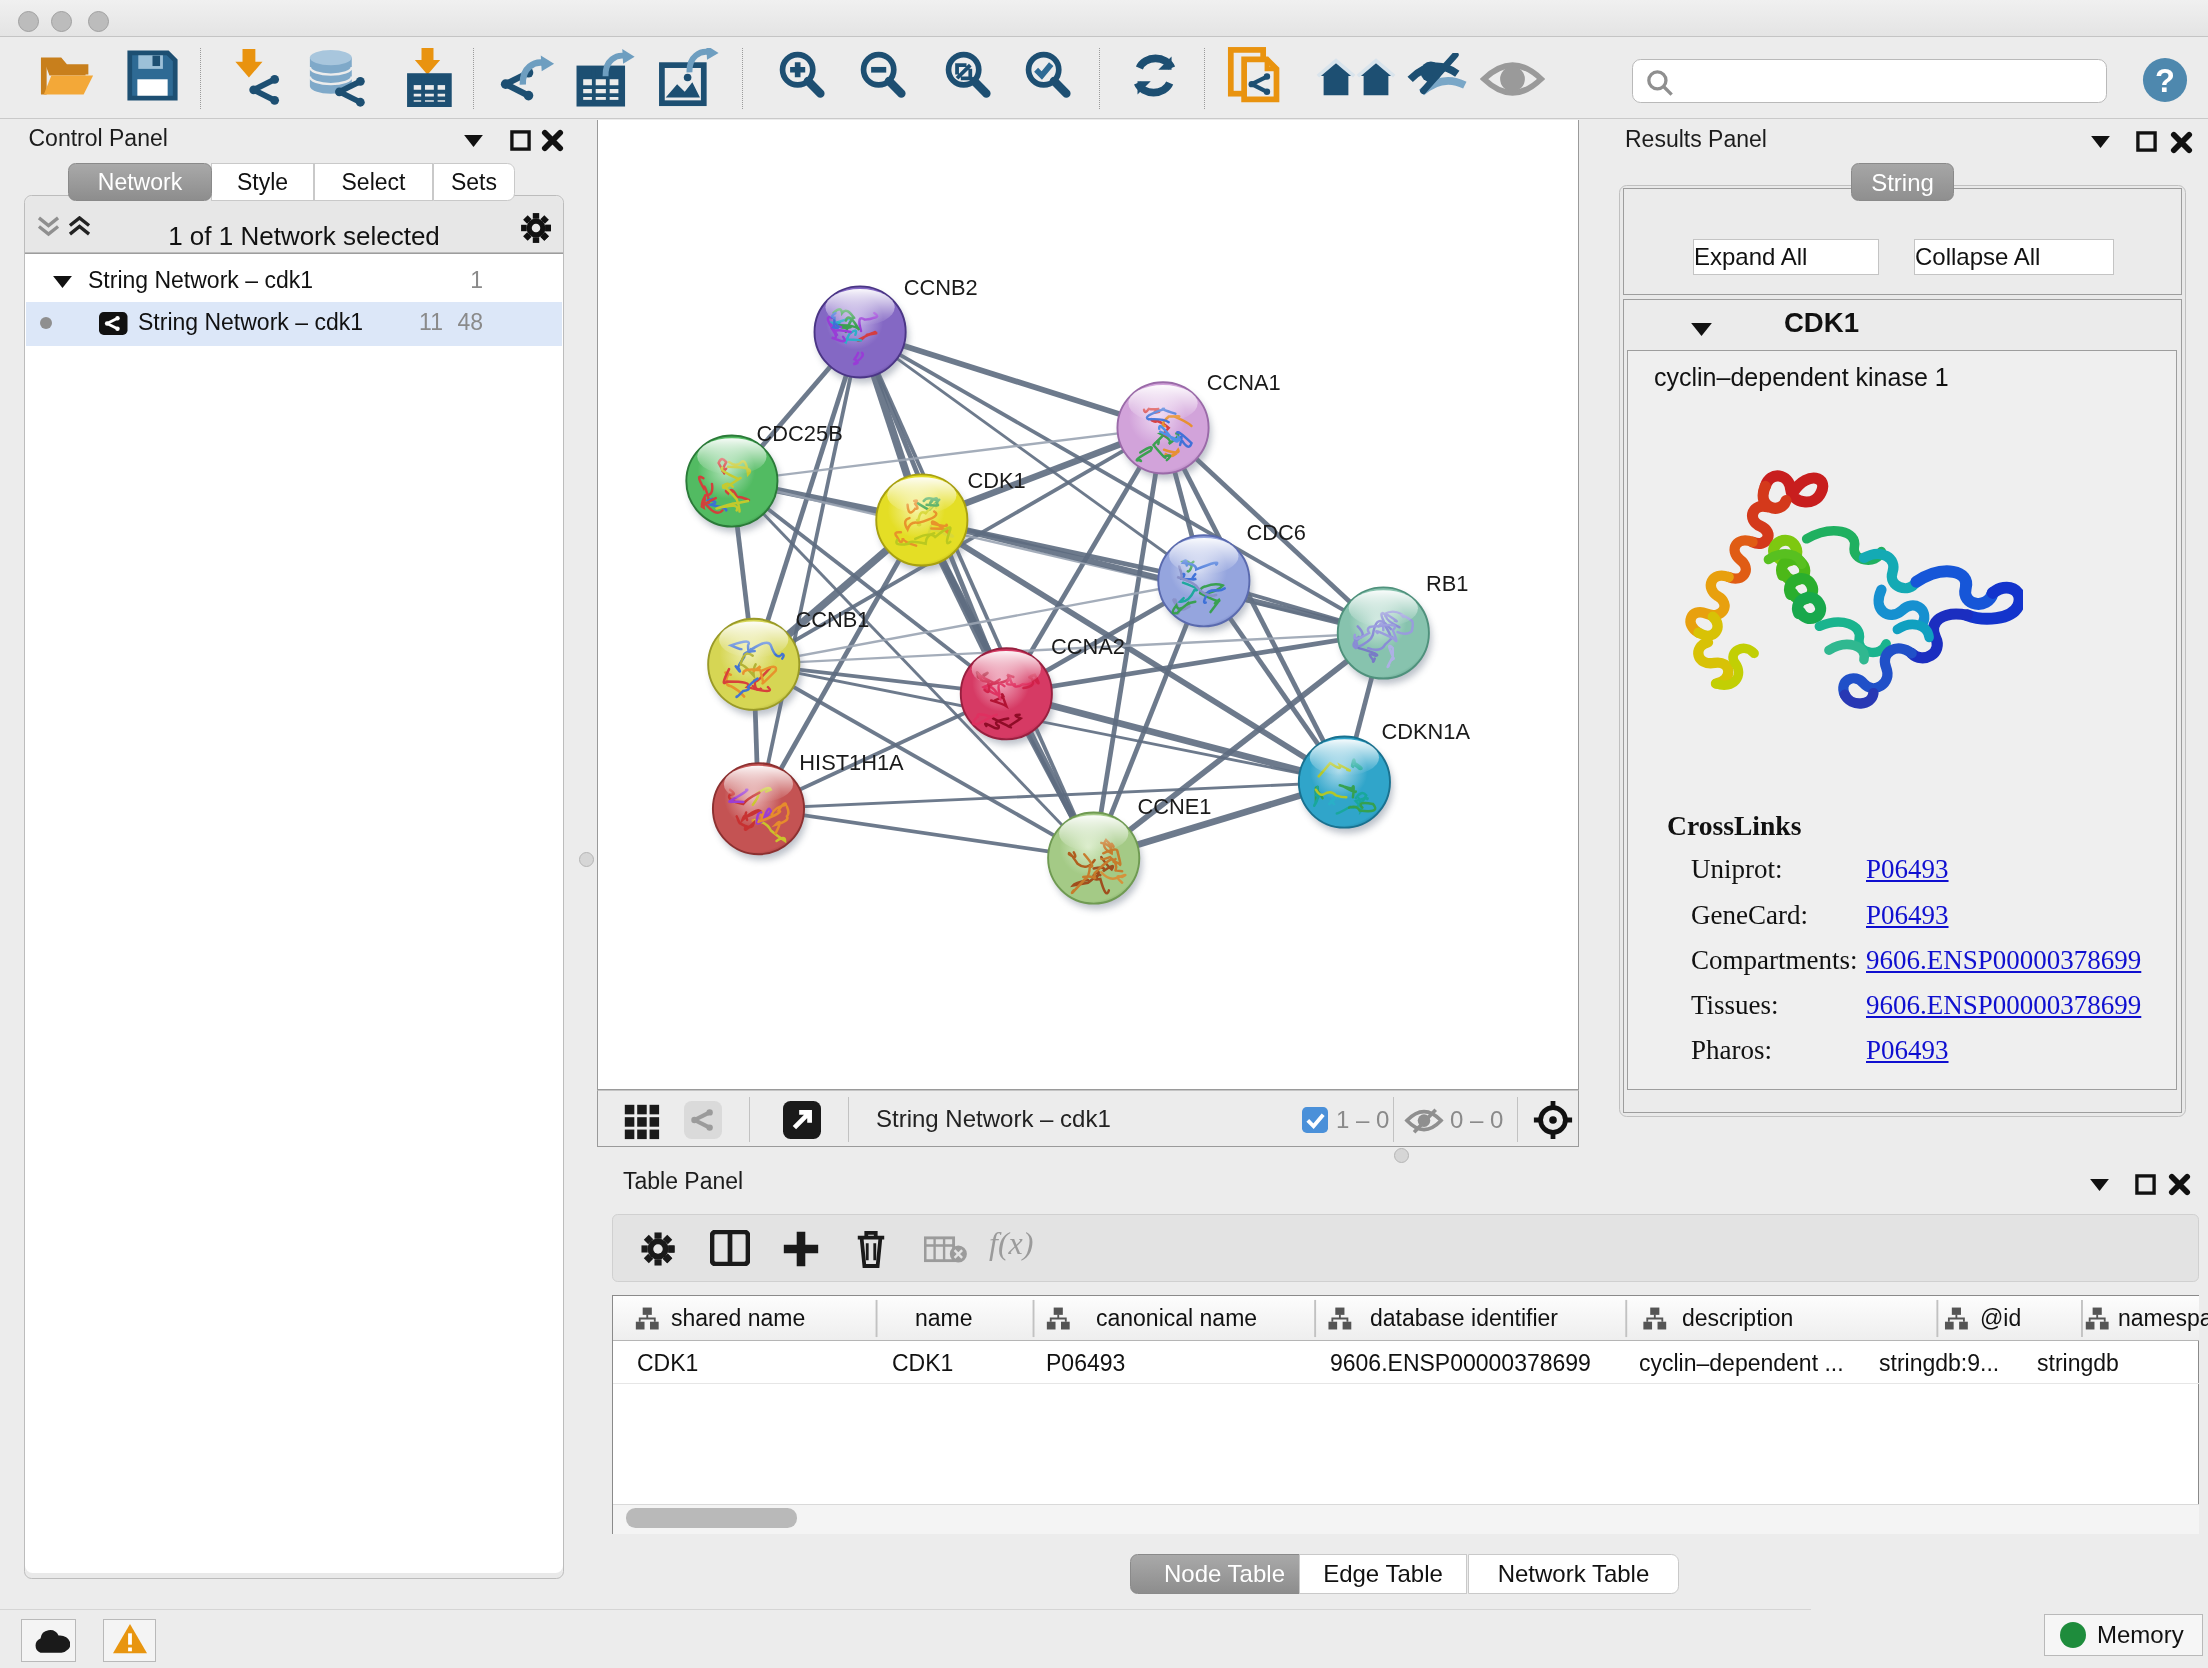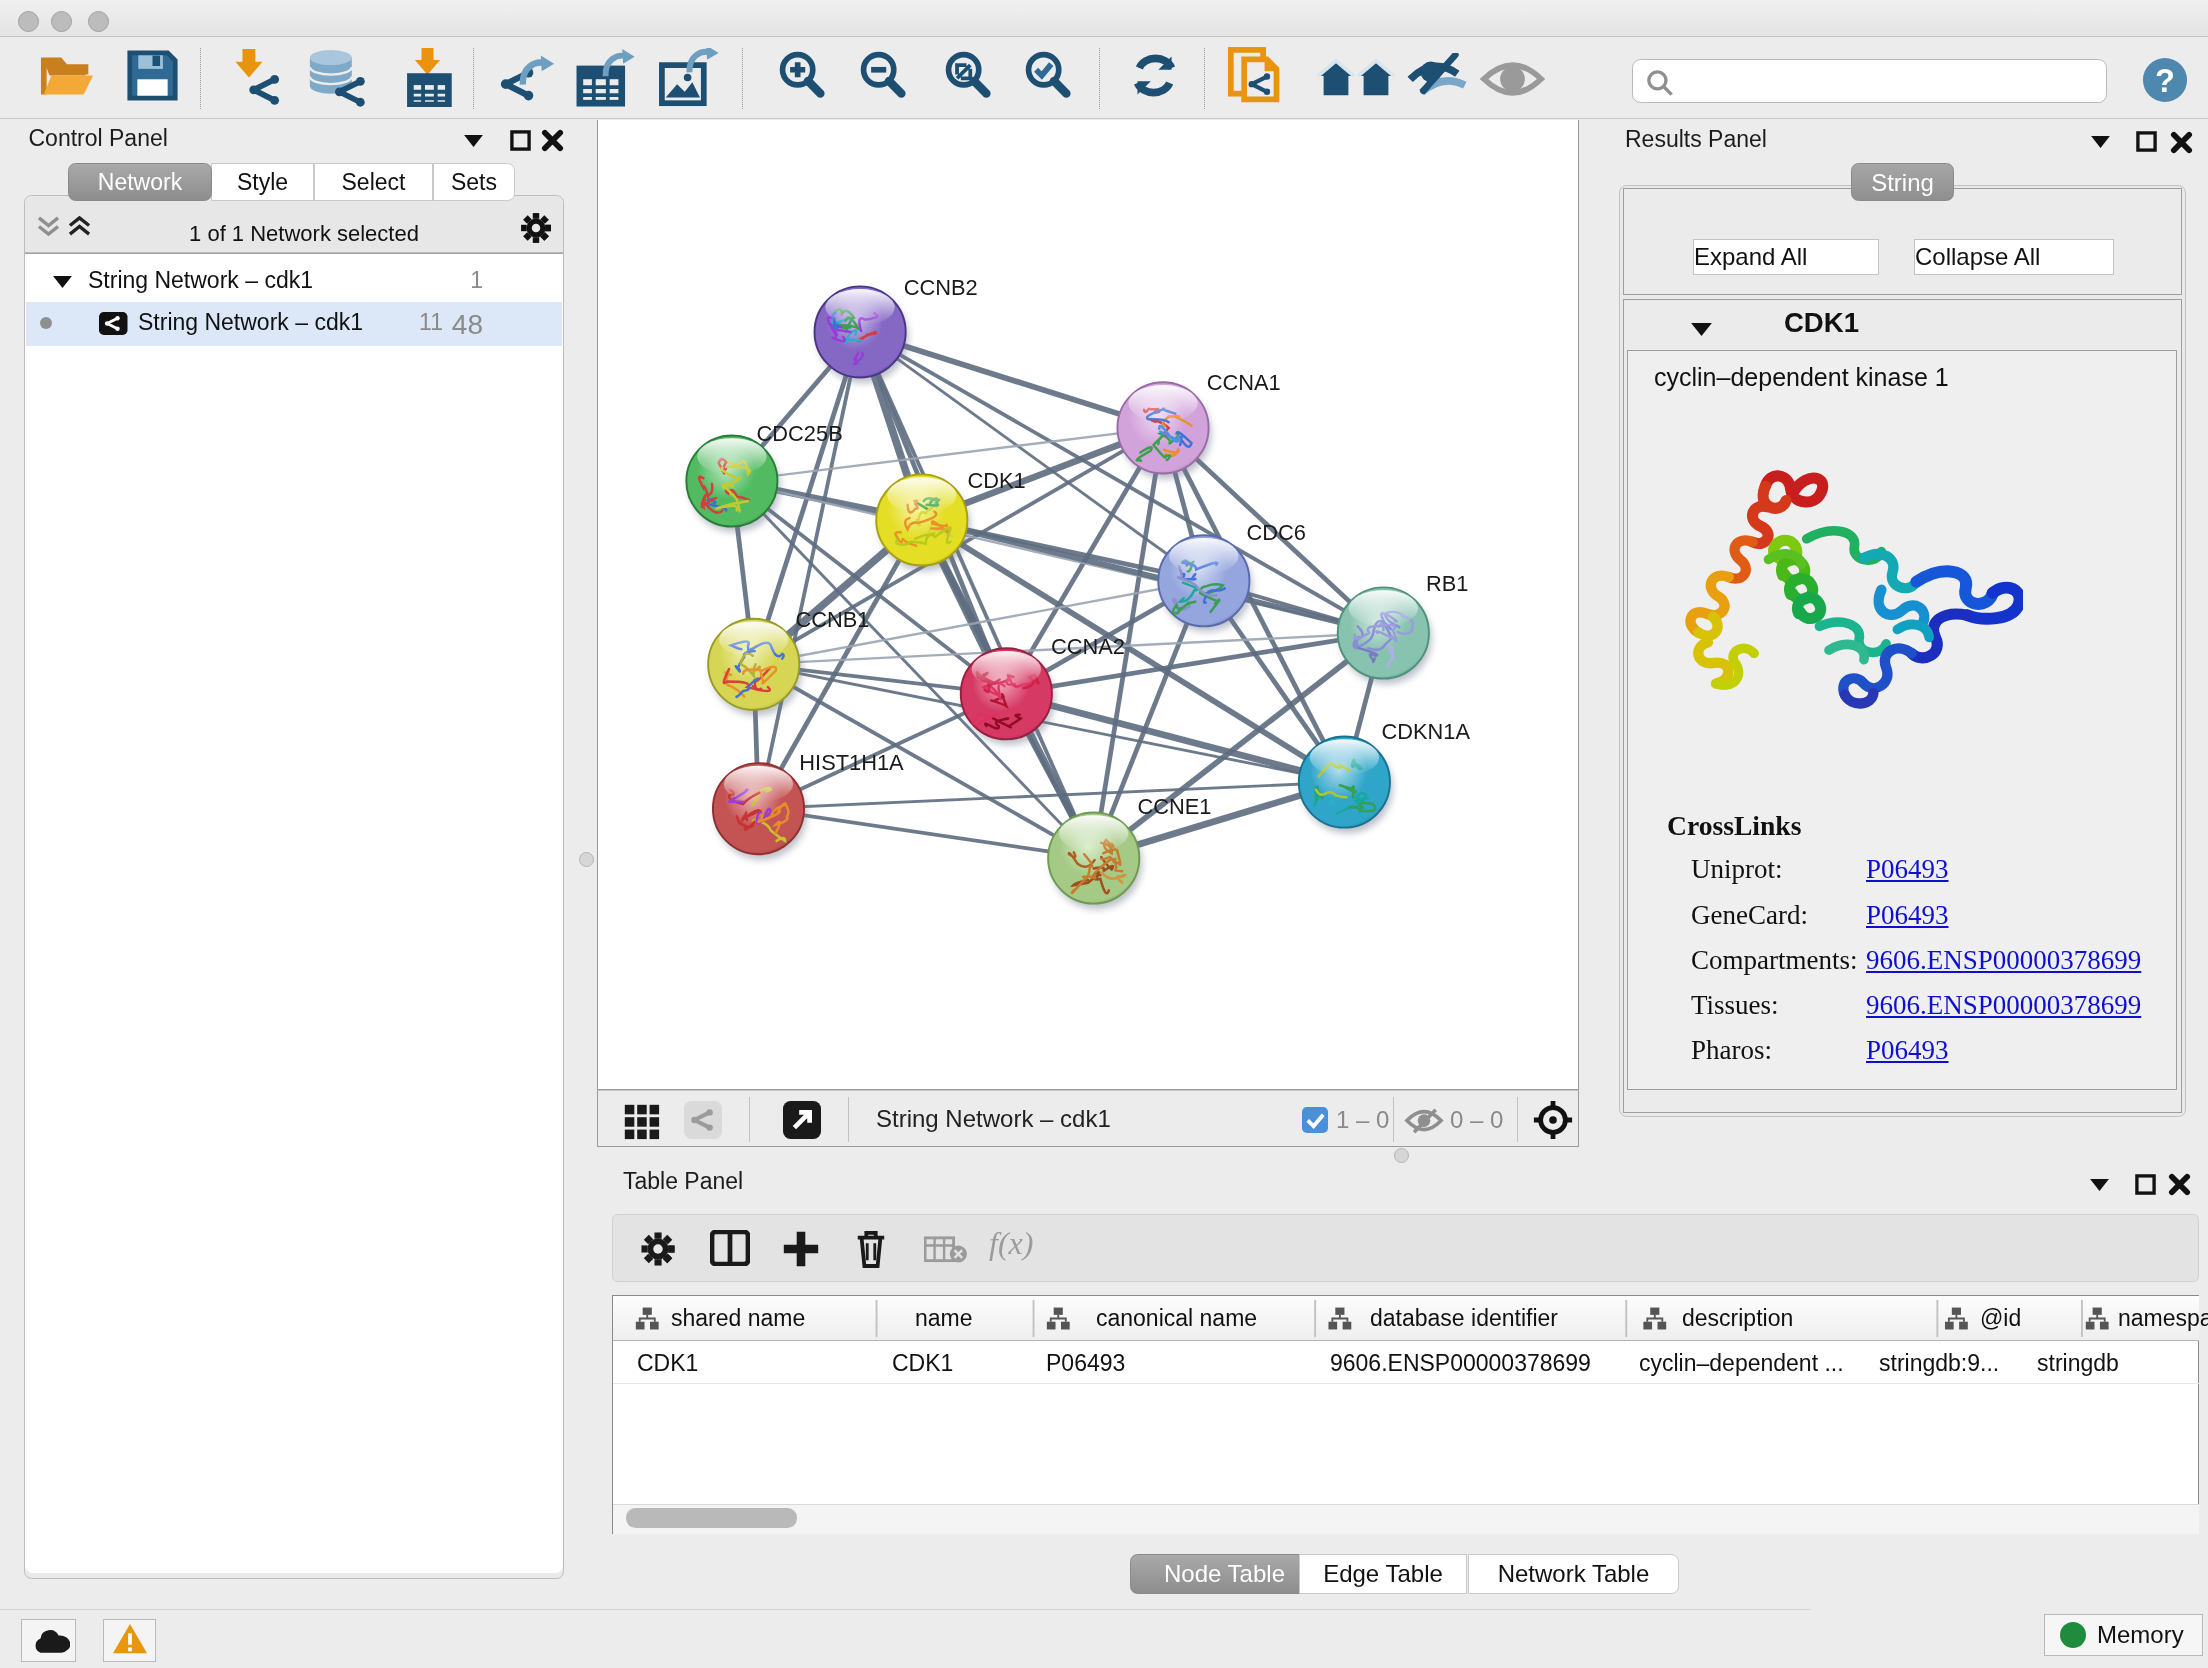--- a/index.html
+++ b/index.html
@@ -221,21 +221,21 @@
 <div class="tab" style="left:314px;width:119px;border-radius:0 0 0 0;z-index:2">Select</div>
 <div class="tab" style="left:433px;width:82px;border-radius:0 7.6px 7.6px 0;z-index:2">Sets</div>
 <div class="cpanel-box"></div>
 <div class="cp-head"></div>
 <svg class="abs" style="left:36px;top:216px" width="25" height="21" viewBox="0 0 26 22">
     <path d="M3 2 l10 8 10-8 M3 11 l10 8 10-8" stroke="#8f8f8f" stroke-width="3.5" fill="none"></path>
   </svg>
 <svg class="abs" style="left:67px;top:216px" width="25" height="21" viewBox="0 0 26 22">
     <path d="M3 10 l10-8 10 8 M3 19 l10-8 10 8" stroke="#222" stroke-width="3.5" fill="none"></path>
   </svg>
-<div class="abs" style="left:114px;top:221px;width:380px;text-align:center;font-size:22px;color:#111">1 of 1 Network selected</div>
+<div class="abs" style="left:114px;top:221px;width:380px;text-align:center;font-size:26px;color:#111">1 of 1 Network selected</div>
 <svg class="abs" style="left:519px;top:211px" width="34" height="34" viewBox="0 0 36 36">
     <circle cx="18" cy="18" r="10" fill="#111"></circle>
     <rect x="27.8" y="14.6" width="6.0" height="6.8" fill="#111" transform="rotate(0 30.8 18.0)"></rect>
     <rect x="24.1" y="23.7" width="6.0" height="6.8" fill="#111" transform="rotate(45 27.1 27.1)"></rect>
     <rect x="15.0" y="27.4" width="6.0" height="6.8" fill="#111" transform="rotate(90 18.0 30.8)"></rect>
     <rect x="5.9" y="23.7" width="6.0" height="6.8" fill="#111" transform="rotate(135 8.9 27.1)"></rect>
     <rect x="2.2" y="14.6" width="6.0" height="6.8" fill="#111" transform="rotate(180 5.2 18.0)"></rect>
     <rect x="5.9" y="5.5" width="6.0" height="6.8" fill="#111" transform="rotate(225 8.9 8.9)"></rect>
     <rect x="15.0" y="1.8" width="6.0" height="6.8" fill="#111" transform="rotate(270 18.0 5.2)"></rect>
     <rect x="24.1" y="5.5" width="6.0" height="6.8" fill="#111" transform="rotate(315 27.1 8.9)"></rect>
@@ -256,21 +256,21 @@
     <g stroke="#fff" stroke-width="3.0250000000000004" fill="#fff">
       <line x1="19.5" y1="6.5" x2="8.5" y2="12"></line>
       <line x1="8.5" y1="12" x2="19.5" y2="17.5"></line>
       <circle cx="19.5" cy="6.5" r="2.31" stroke="none"></circle>
       <circle cx="8.5" cy="12" r="2.31" stroke="none"></circle>
       <circle cx="19.5" cy="17.5" r="2.31" stroke="none"></circle>
     </g>
   </svg>
 <div class="abs" style="left:138px;top:309px;font-size:23px;color:#111">String Network – cdk1</div>
 <div class="abs" style="left:409px;top:309px;width:34px;text-align:right;font-size:23px;color:#8a8a8a">11</div>
-<div class="abs" style="left:449px;top:309px;width:34px;text-align:right;font-size:28px;color:#8a8a8a">48</div>
+<div class="abs" style="left:449px;top:309px;width:34px;text-align:right;font-size:23px;color:#8a8a8a">48</div>
 <div class="abs" style="left:579px;top:852px;width:15px;height:15px;border-radius:50%;background:#d6d6d6;border:1px solid #b5b5b5"></div>
 <div class="abs" style="left:1581px;top:624px;width:15px;height:15px;border-radius:50%;background:#d6d6d6;border:1px solid #b5b5b5"></div>
 <div class="abs" style="left:1394px;top:1148px;width:15px;height:15px;border-radius:50%;background:#d6d6d6;border:1px solid #b5b5b5"></div>
 <svg class="net-canvas" width="982" height="970" viewBox="0 0 1032 1020" style="left:597px;top:120px">
     <rect width="1032" height="1020" fill="#ffffff"></rect>
     <defs>
       <radialGradient id="gCCNB2" cx="0.44" cy="0.38" r="0.70">
         <stop offset="0" stop-color="#c9b8ea"></stop>
         <stop offset="0.45" stop-color="#8468c4"></stop>
         <stop offset="0.85" stop-color="#8468c4"></stop>

